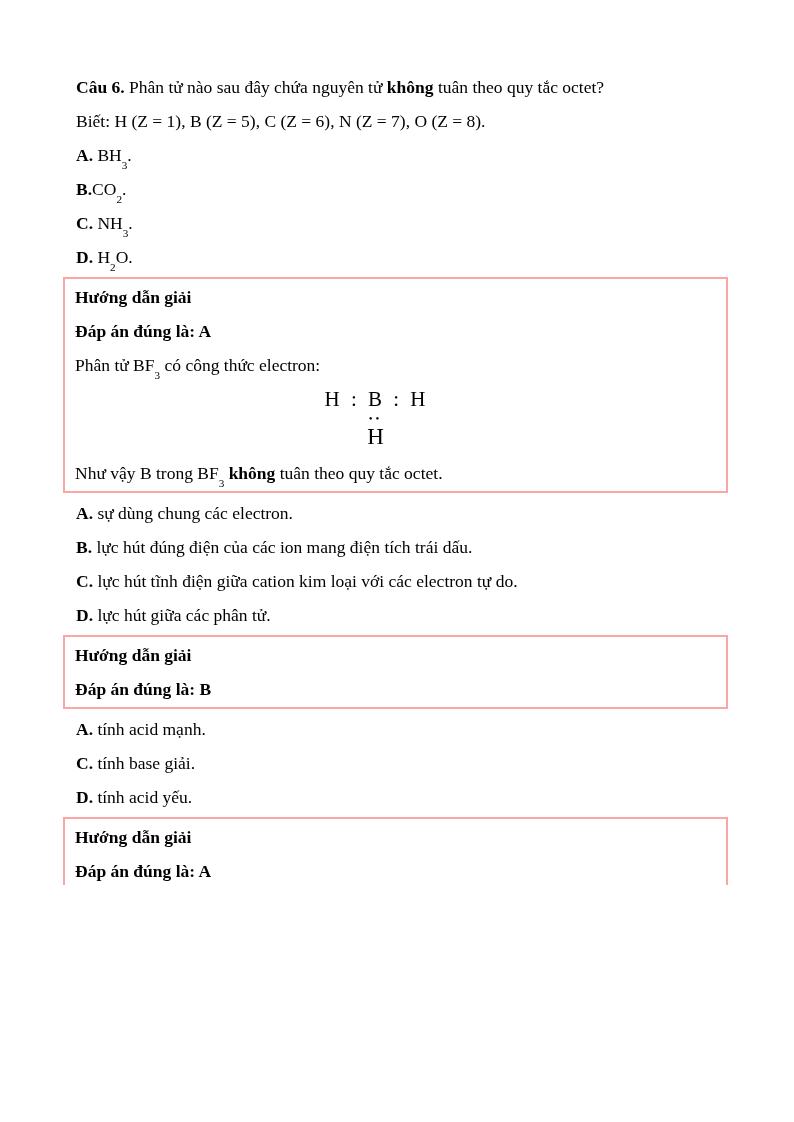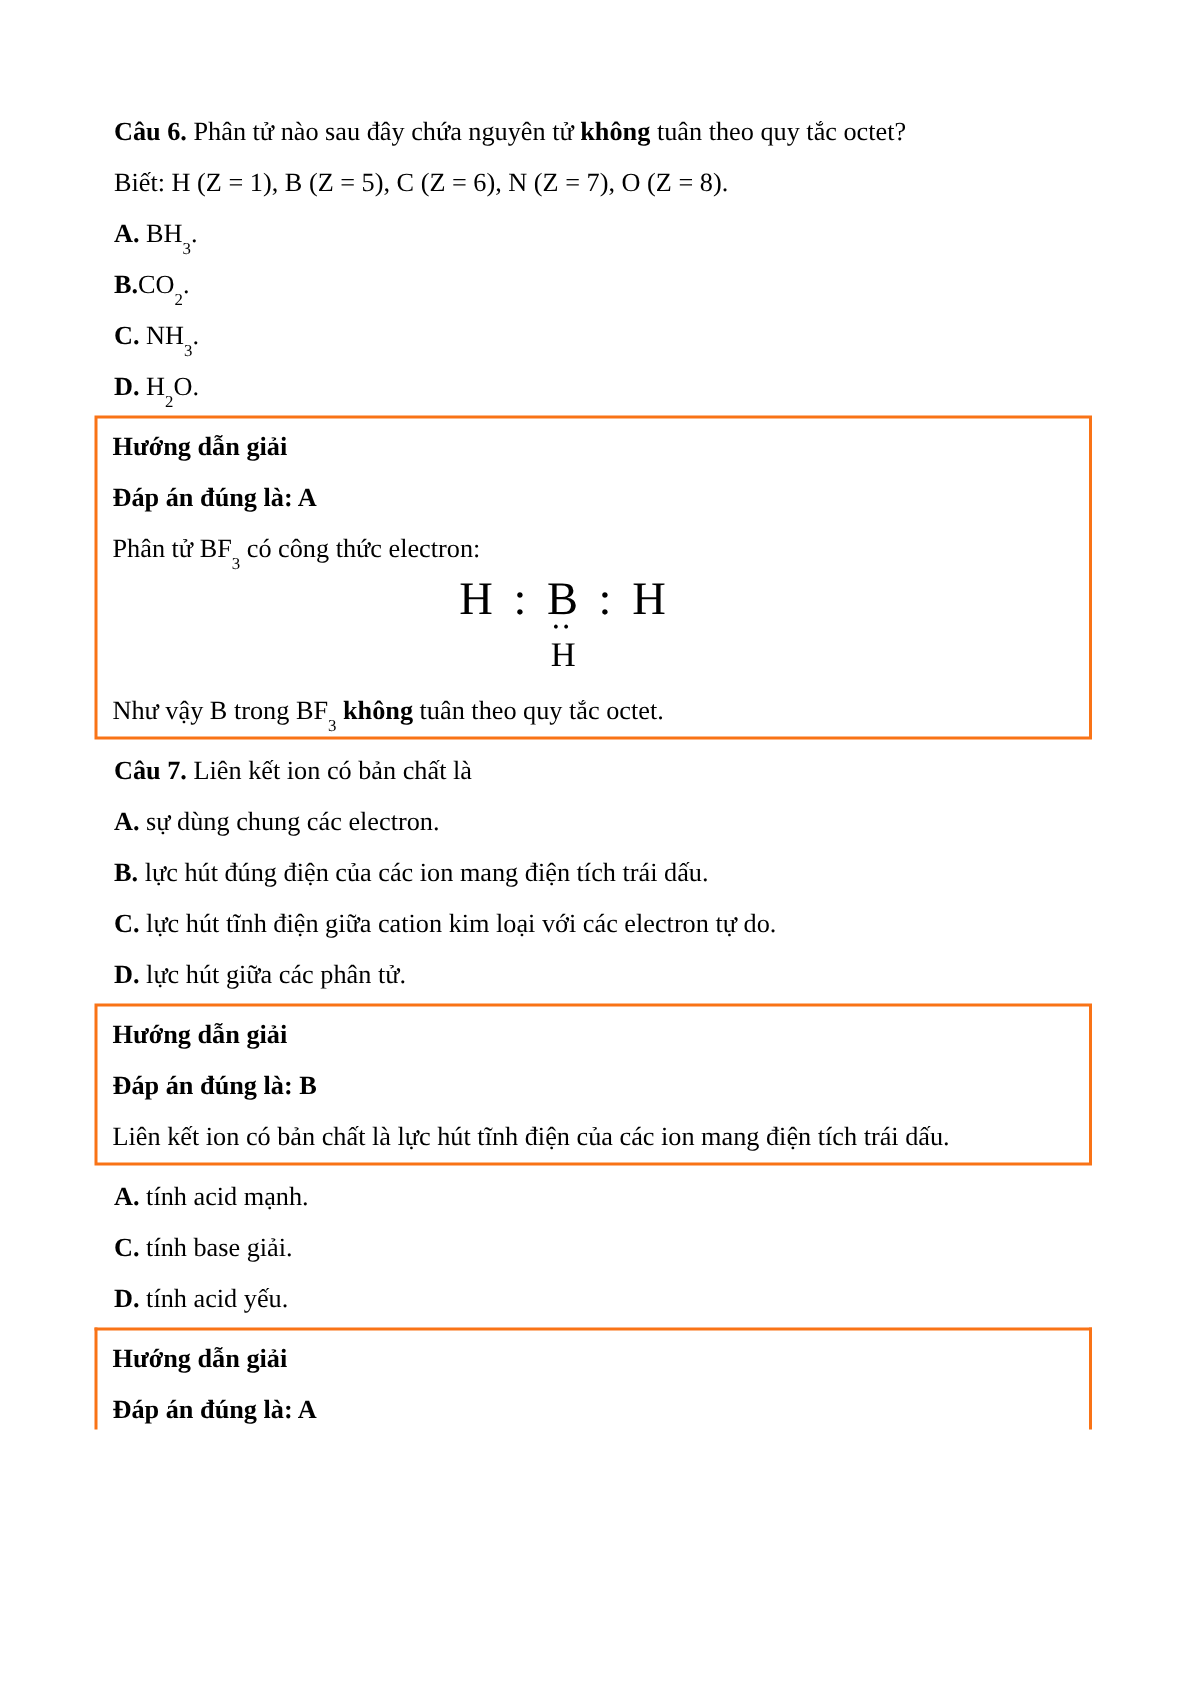--- a/index.html
+++ b/index.html
@@ -13,36 +13,36 @@
     padding: 70px 66px 0 76px;
     font-family: "Liberation Serif", "DejaVu Serif", serif;
     font-size: 17.5px;
     color: #000000;
   }
   .para { margin: 0; line-height: 34px; }
   b { font-weight: bold; }
   sub { font-size: 64%; line-height: 0; position: relative; top: 3px; }
   .chem { white-space: nowrap; }
   .solution {
-    border: 2px solid #f97316;
+    border: 2px solid #fca5a5;
     margin: 3px 0 3px -13px;
     padding: 1px 10px;
   }
   .solution.cut {
     border-bottom: none;
     height: 64px;
     overflow: hidden;
     margin-bottom: 0;
   }
   .formula {
     text-align: center;
     margin: 4px 40px 6px 0;
   }
   .formula .f-row1 {
-    font-size: 31px;
+    font-size: 21px;
     line-height: 26px;
     word-spacing: 4px;
     letter-spacing: 1px;
   }
   .formula .f-dots {
     font-size: 11px;
     line-height: 12px;
     letter-spacing: 3px;
   }
   .formula .f-row3 {
@@ -79,36 +79,33 @@
       <div class="f-row1">H : B : H</div>
       <div class="f-dots">••</div>
       <div class="f-row3">H</div>
     </div>
     <p class="para"><span>Như vậy B trong BF</span><sub>3</sub>
       <b>không</b>
       <span>tuân theo quy tắc octet.</span></p>
   </div>
 
   <section>
-    <p class="para"><b>Câu 7.</b>
-      <span>Liên kết ion có bản chất là</span></p>
     <p class="para"><b>A.</b>
       <span>sự dùng chung các electron.</span></p>
     <p class="para"><b>B.</b>
       <span>lực hút đúng điện của các ion mang điện tích trái dấu.</span></p>
     <p class="para"><b>C.</b>
       <span>lực hút tĩnh điện giữa cation kim loại với các electron tự do.</span></p>
     <p class="para"><b>D.</b>
       <span>lực hút giữa các phân tử.</span></p>
   </section>
 
   <div class="solution">
     <p class="para"><b>Hướng dẫn giải</b></p>
     <p class="para"><b>Đáp án đúng là: B</b></p>
-    <p class="para">Liên kết ion có bản chất là lực hút tĩnh điện của các ion mang điện tích trái dấu.</p>
   </div>
 
   <section>
     <p class="para"><b>A.</b>
       <span>tính acid mạnh.</span></p>
     <p class="para"><b>C.</b>
       <span>tính base giải.</span></p>
     <p class="para"><b>D.</b>
       <span>tính acid yếu.</span></p>
   </section>

